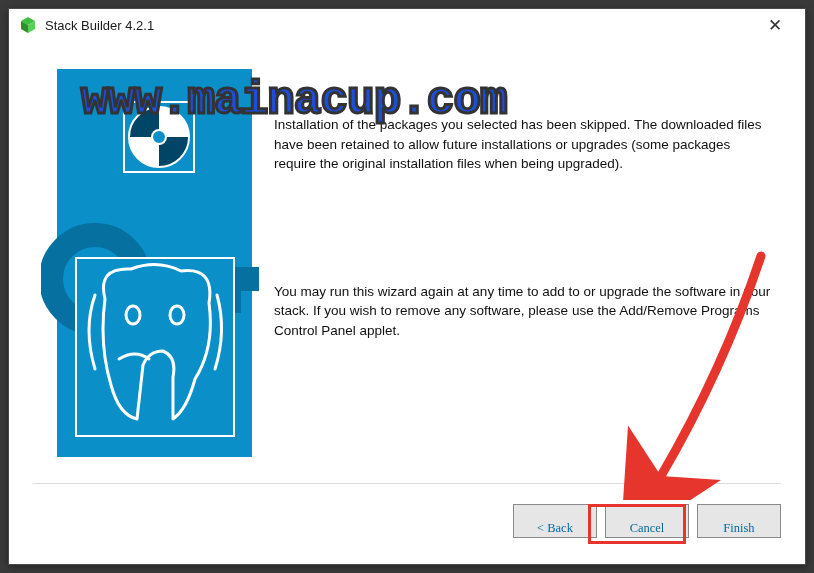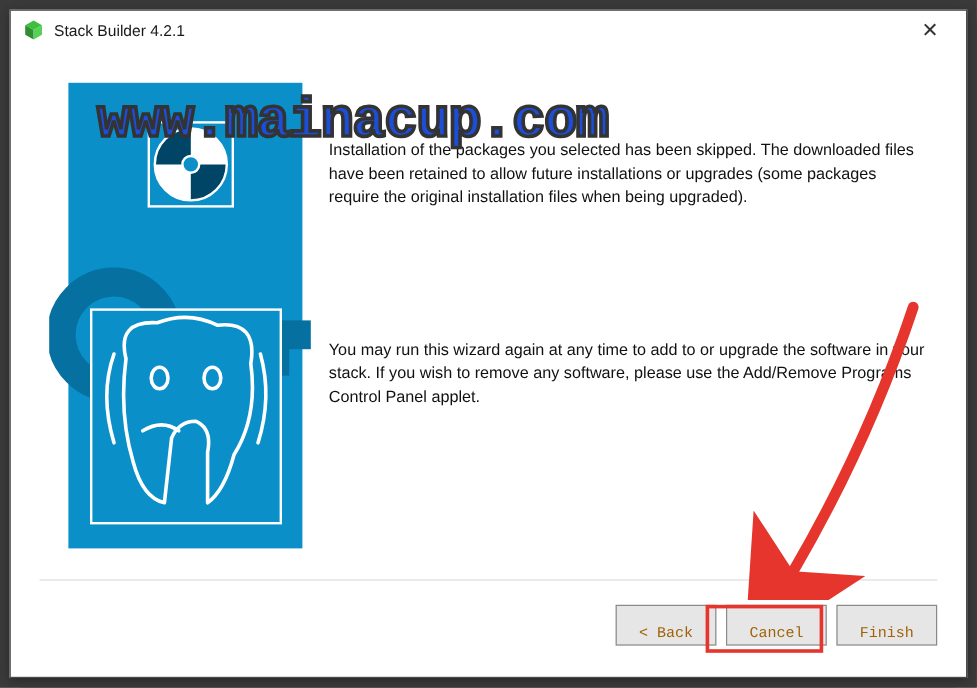--- a/index.html
+++ b/index.html
@@ -1,29 +1,29 @@
 <!DOCTYPE html>
 <html><head>
   <meta charset="utf-8">
   <style>
     * { margin:0; padding:0; box-sizing:border-box; }
     html,body { width:814px; height:573px; font-family:"Segoe UI",Tahoma,sans-serif; background:#3a3a3a; }
-    .outer { width:814px; height:573px; background:#3a3a3a; padding:8px;border-radius:21px; }
+    .outer { width:814px; height:573px; background:#3a3a3a; padding:8px; }
     .window { width:798px; height:557px; background:#fff; border:1px solid #4a4a4a; position:relative; box-shadow:0 2px 8px rgba(0,0,0,.4); }
     .titlebar { height:32px; display:flex; align-items:center; padding:0 10px; color:#1a1a1a; font-size:13px; }
     .titlebar .app-icon { width:18px; height:18px; margin-right:8px; display:flex; align-items:center; justify-content:center; }
     .titlebar .title-text { flex:1; }
     .titlebar .close { width:40px; text-align:center; font-size:17px; color:#333; cursor:pointer; font-family:Arial,sans-serif;}
     .body-area { position:absolute; top:60px; left:48px; right:24px; bottom:100px; display:flex; gap:22px; }
     .side-img { width:195px; height:388px; background:#0a8fc9; position:relative; flex-shrink:0; }
     .content { flex:1; font-size:13.5px; color:#111; line-height:1.45; padding-top:46px; }
     .paragraph { margin-bottom:108px; max-width:500px; }
     .footer-sep { position:absolute; left:24px; right:24px; bottom:80px; height:1px; background:linear-gradient(to bottom,#c9c9c9,#f0f0f0); }
     .buttons { position:absolute; right:24px; bottom:26px; display:flex; gap:8px; }
-    .btn { min-width:84px; height:26px; padding:16px 14px; background:#e6e6e6; border:1px solid #8a8a8a; font-size:12.5px; color:#a16207; cursor:pointer; font-family:Liberation Mono, monospace; }
+    .btn { min-width:84px; height:26px; padding:16px 14px; background:#e6e6e6; border:1px solid #8a8a8a; font-size:12.5px; color:#0369a1; cursor:pointer; font-family:Liberation Serif, serif; }
     .highlight-box { position:absolute; right:119px; bottom:20px; width:98px; height:40px; border:3px solid #e5352d; pointer-events:none; }
     .arrow-svg { position:absolute; right:32px; bottom:64px; width:160px; height:250px; pointer-events:none; }
     .watermark { position:absolute; top:66px; left:72px; font-family:Liberation Mono, monospace; font-size:46px; font-weight:900; color:#1d4ed8; -webkit-text-stroke:3px #333; text-stroke:3px #333; letter-spacing:-1px; white-space:nowrap; z-index:5; }
     
     .side-img .key-shape{position:absolute; top:140px; left:-16px; width:220px; height:140px;}
     .side-img .disc-box{position:absolute; top:32px; left:66px; width:72px; height:72px; background:#0a8fc9; border:2px solid #fff;}
     .side-img .elephant-box{position:absolute; top:188px; left:18px; width:160px; height:180px; border:2px solid #fff; background:#0a8fc9;}
   </style>
 </head>
 <body>

